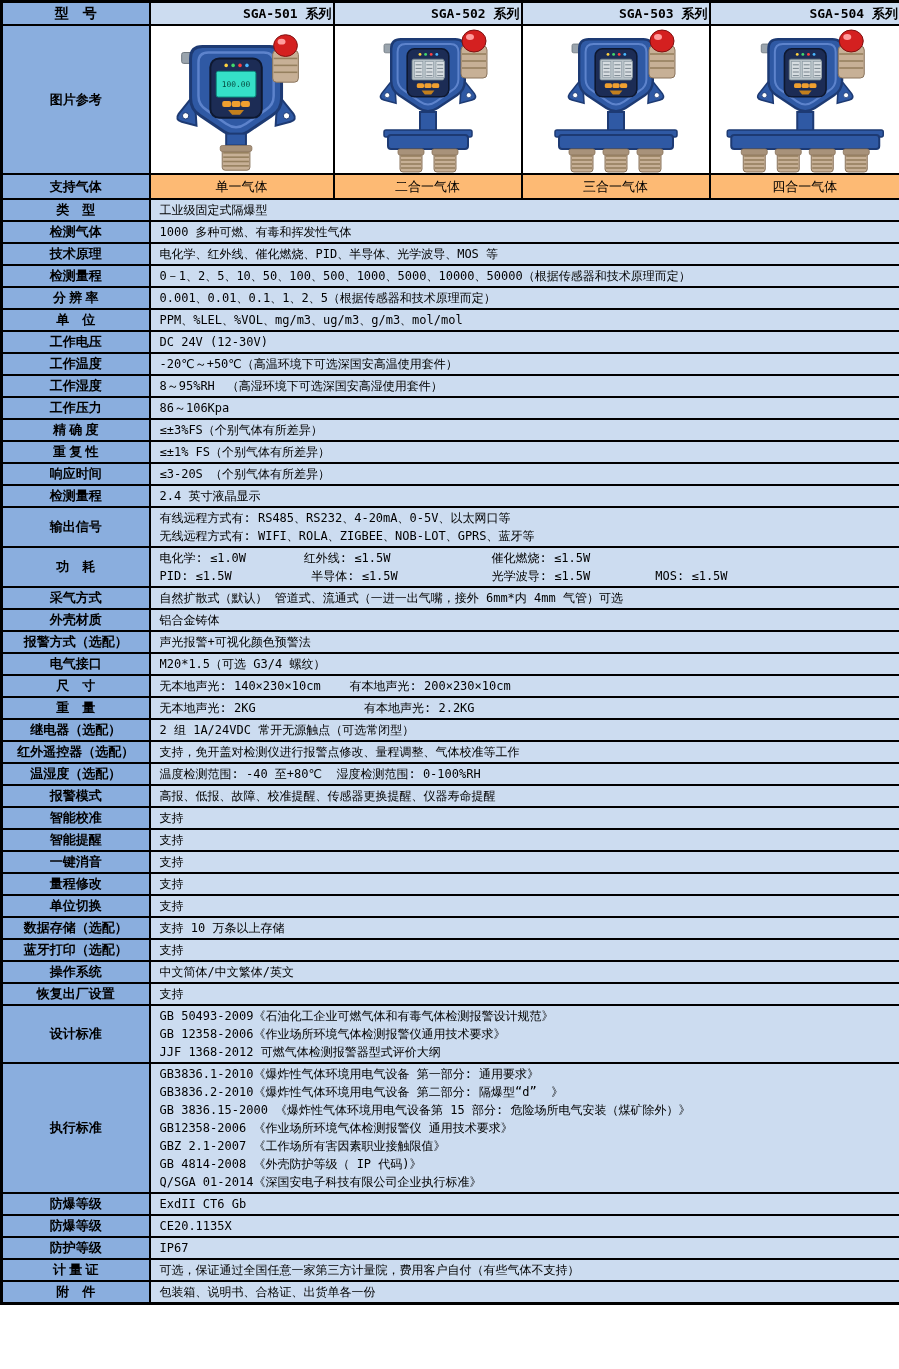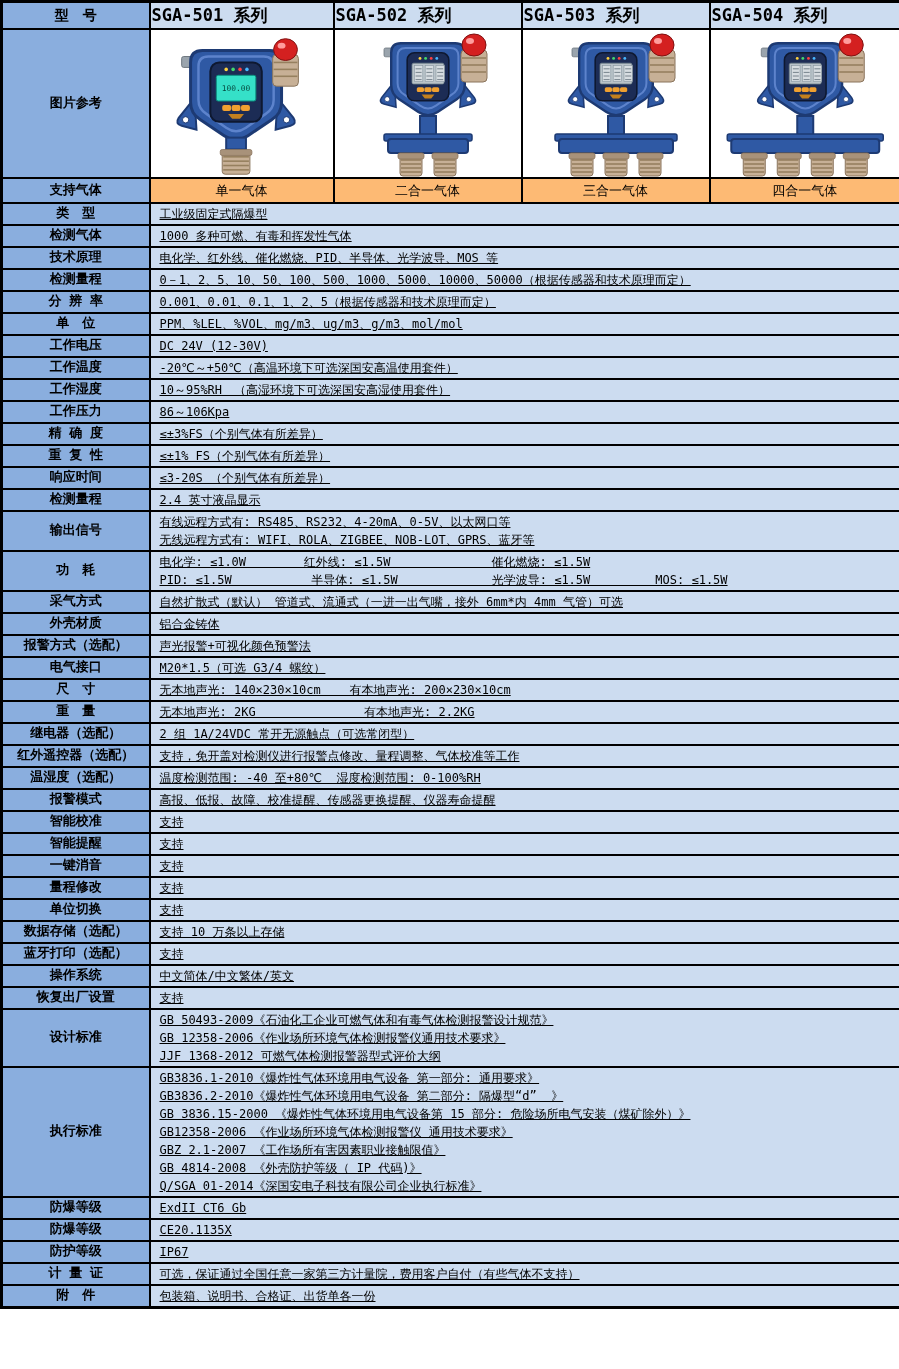--- a/index.html
+++ b/index.html
@@ -1,24 +1,24 @@
 <!DOCTYPE html>
 <html><head>
 <meta charset="utf-8">
 <style>
   html,body{margin:0;padding:0;background:#fff;}
   body{width:899px;font-family:"DejaVu Sans Mono","DejaVu Sans","Liberation Sans",sans-serif;color:#000;}
   table.spec{border-collapse:collapse;table-layout:fixed;width:899px;border:3px solid #000;}
   td{border:2px solid #000;vertical-align:middle;overflow:hidden;}
-  td.label{background:#8aaede;text-align:center;font-weight:bold;font-size:13px;line-height:18px;padding:1px 2px;font-family:Liberation Mono, monospace;}
-  td.value{background:#ccdcf0;font-size:12px;padding:1px 6px 1px 9px;text-decoration:underline;}
+  td.label{background:#8aaede;text-align:center;font-weight:bold;font-size:13px;line-height:18px;padding:1px 2px;font-family:Liberation Serif, serif;}
+  td.value{background:#ccdcf0;font-size:12px;padding:1px 6px 1px 9px;}
   .line{line-height:18px;min-height:18px;white-space:pre-wrap;}
   tr.hdr td{height:19px;}
   tr.hdr td.label{font-size:14px;}
-  td.mhead{background:#ccdcf0;text-align:left;font-weight:bold;font-size:17px;}
+  td.mhead{background:#ccdcf0;text-align:right;font-weight:bold;font-size:13px;}
   tr.imgrow td{height:147px;padding:0;}
   td.imgcell{background:#ffffff;padding:0;}
   tr.gasrow td{height:21px;}
   td.gas{background:#fdba74;text-align:center;font-size:13px;padding:1px 2px;}
   svg{display:block;}
 </style>
 </head>
 <body>
 
 <table class="spec">
@@ -365,21 +365,21 @@
   <tr>
     <td class="label"><span>工作温度</span></td>
     <td class="value" colspan="4">
           <div class="line">-20℃～+50℃（高温环境下可选深国安高温使用套件）</div>
         </td>
   </tr>
 
   <tr>
     <td class="label"><span>工作湿度</span></td>
     <td class="value" colspan="4">
-          <div class="line">10～95%RH　（高湿环境下可选深国安高湿使用套件）</div>
+          <div class="line">8～95%RH　（高湿环境下可选深国安高湿使用套件）</div>
         </td>
   </tr>
 
   <tr>
     <td class="label"><span>工作压力</span></td>
     <td class="value" colspan="4">
           <div class="line">86～106Kpa</div>
         </td>
   </tr>
 

